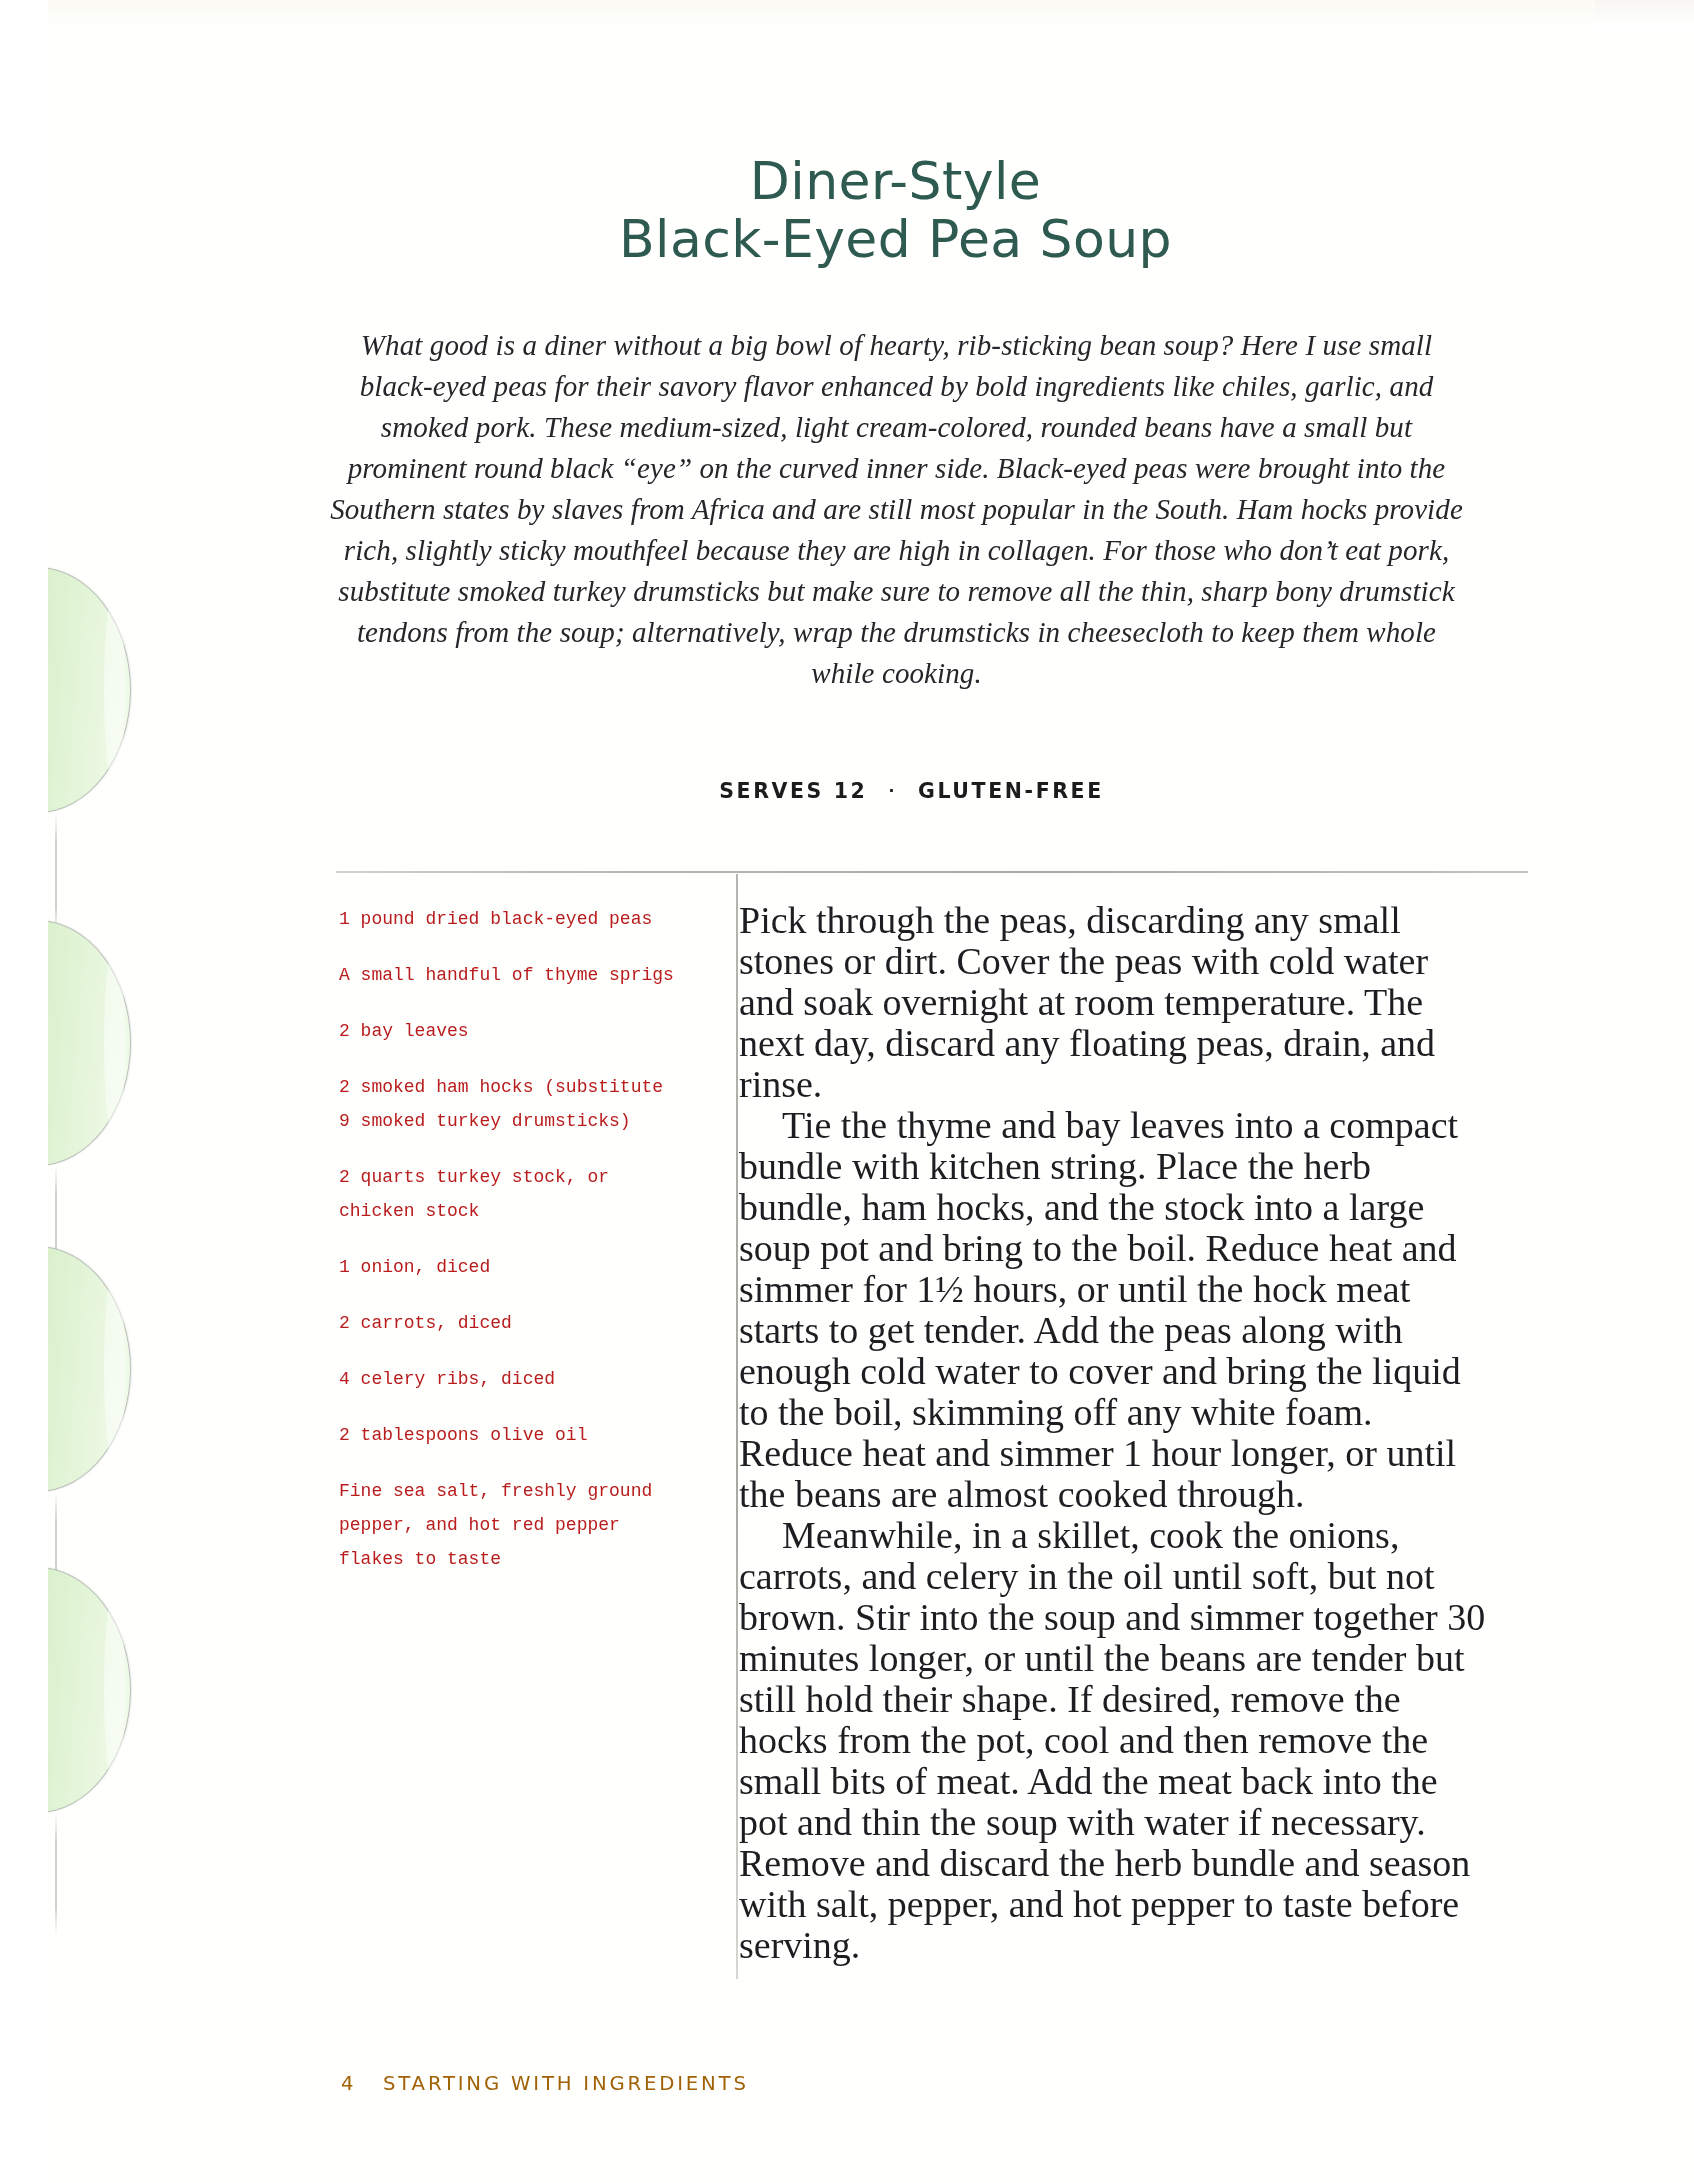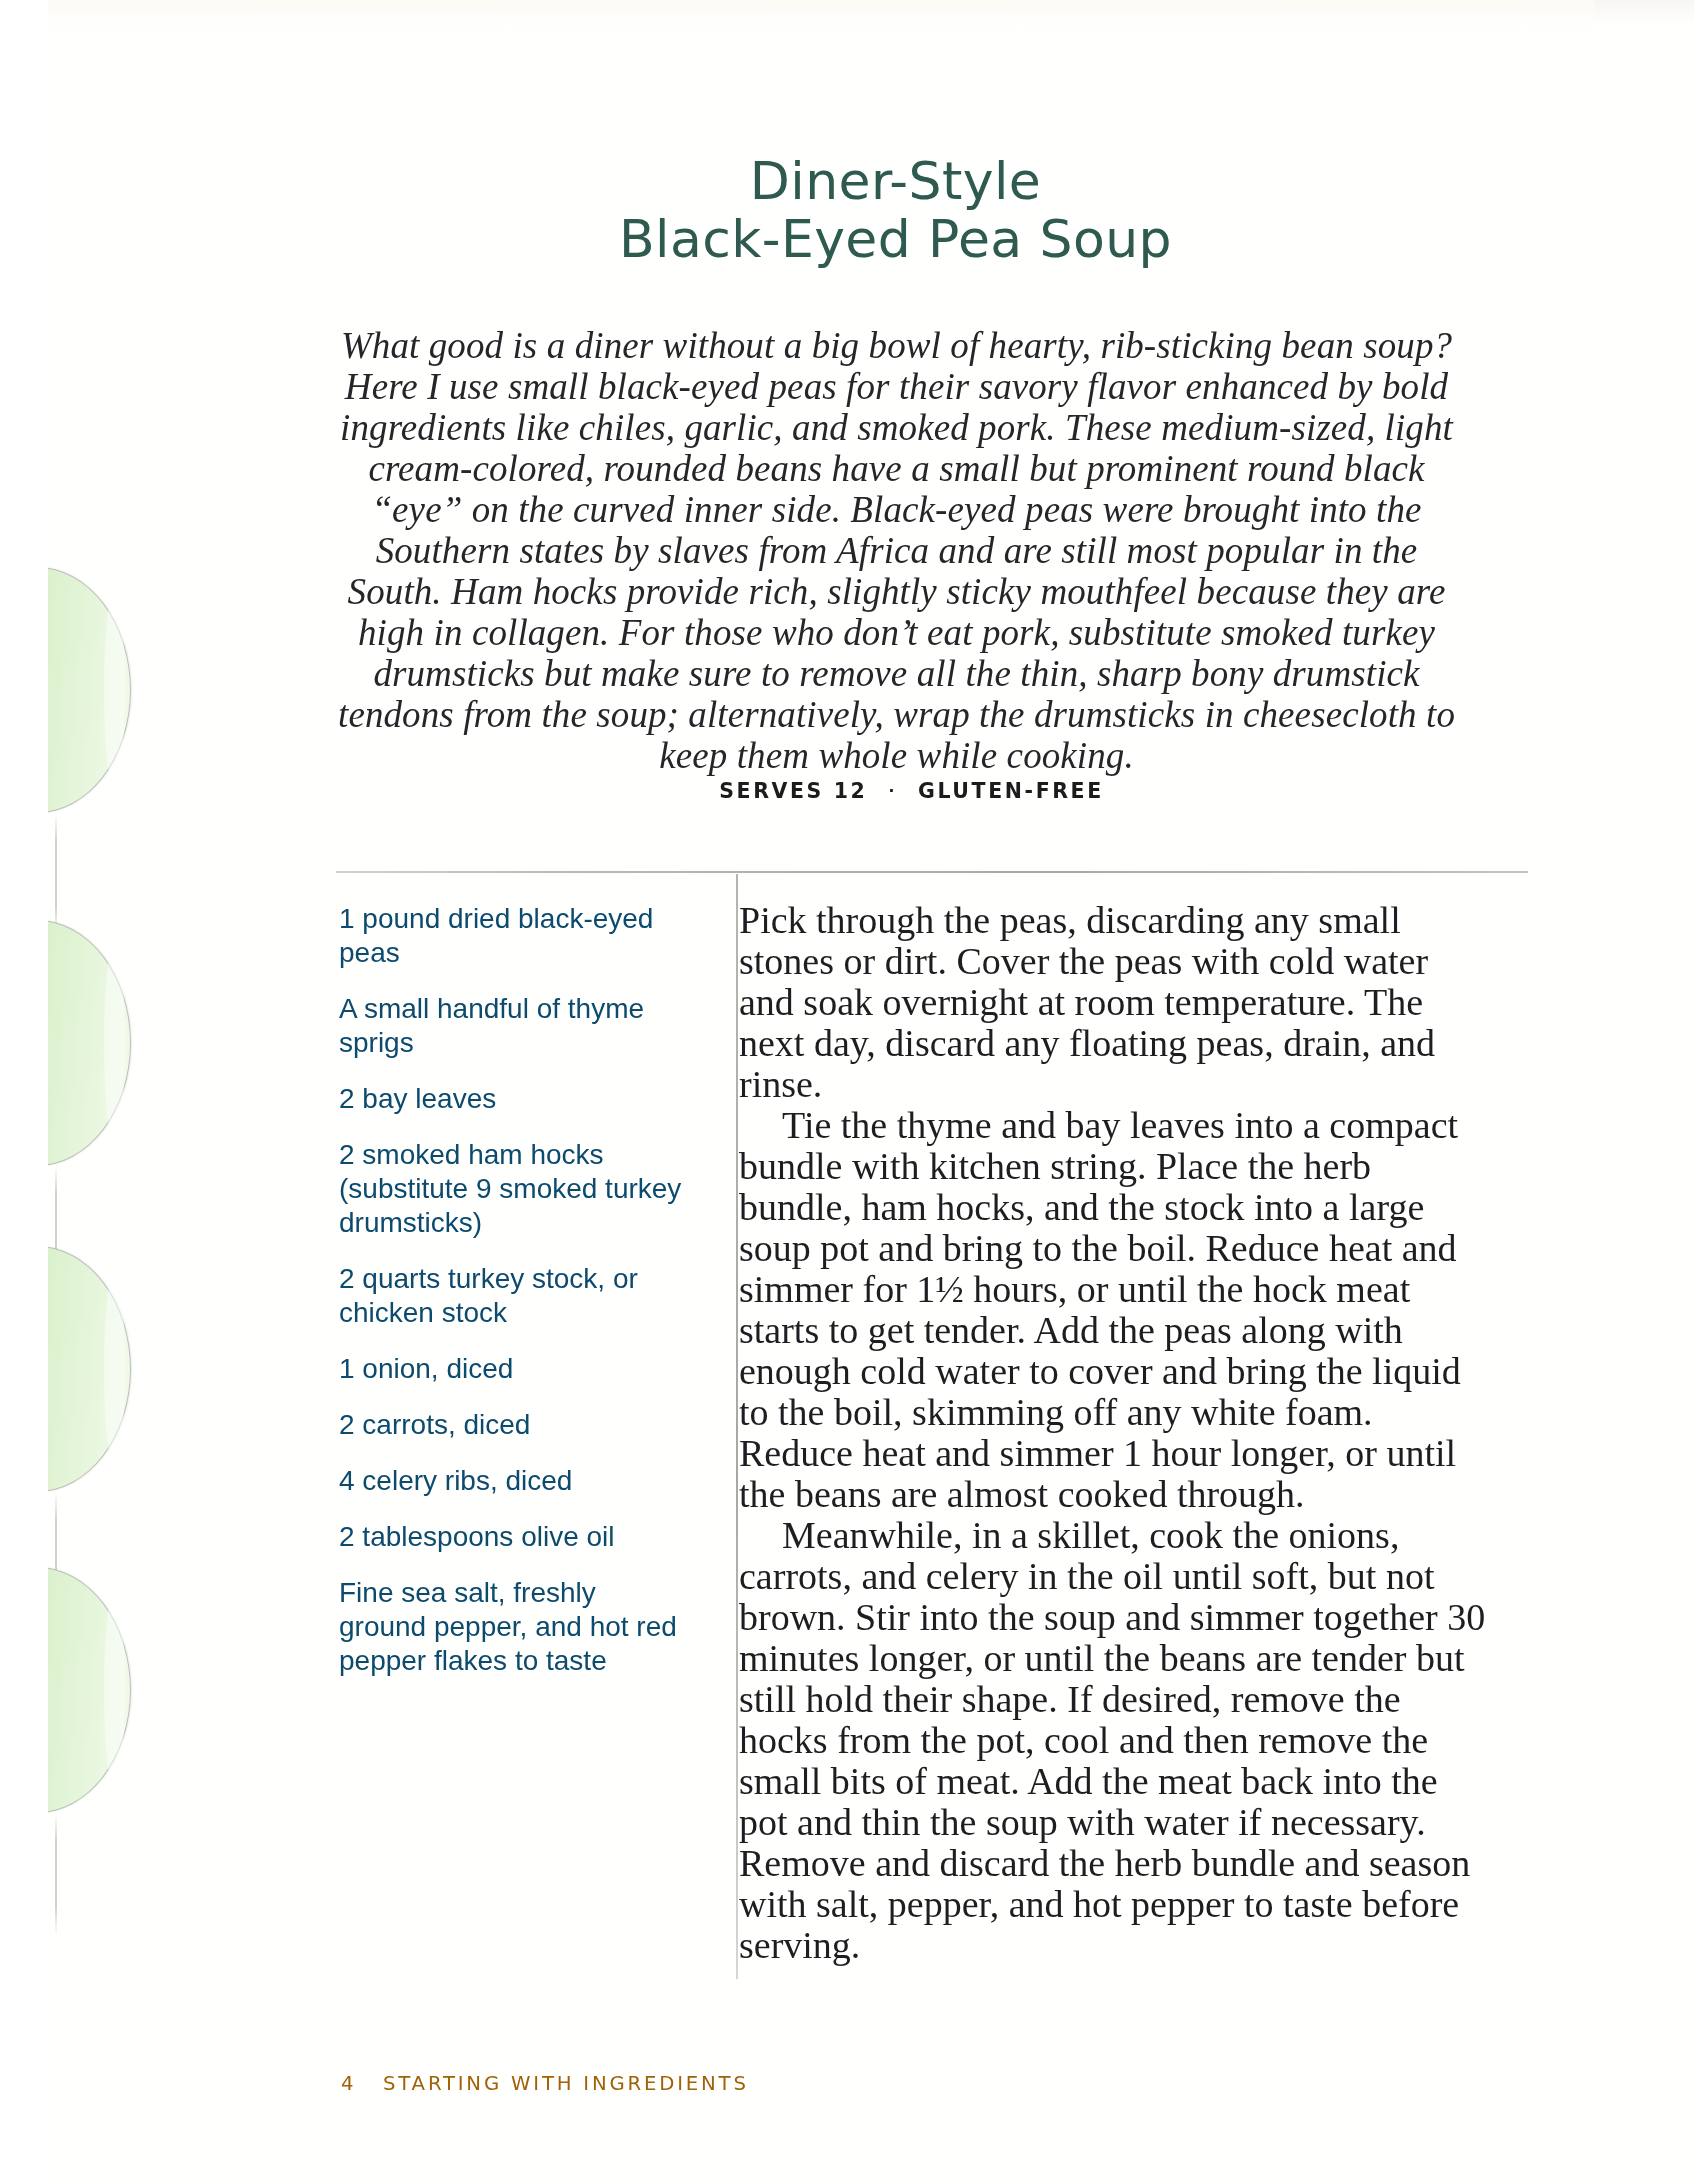--- a/index.html
+++ b/index.html
@@ -90,21 +90,21 @@
 
   
   .headnote {
     position: absolute;
     left: 279px;
     top: 325px;
     width: 1139px;
     text-align: center;
     font-family: "Liberation Serif", serif;
     font-style: italic;
-    font-size: 37px;
+    font-size: 29px;
     line-height: 41px;
     color: #25262a;
     letter-spacing: 0.1px;
   }
 
   
   .serves {
     position: absolute;
     left: 16px;
     top: 779px;
@@ -140,23 +140,23 @@
     height: 1105px;
     background: linear-gradient(180deg, #b6b6b1 0%, #a8a8a3 55%, #d6d6d2 100%);
   }
 
   
   .ingredients {
     position: absolute;
     left: 291px;
     top: 902px;
     width: 344px;
-    font-family: Liberation Sans, sans-serif;
-    color: #0c4a6e;
-    font-size: 28px;
+    font-family: Liberation Mono, monospace;
+    color: #b91c1c;
+    font-size: 18px;
     line-height: 34px;
   }
   .ingredient {
     margin-bottom: 22px;
   }
   .ingredient:last-child { margin-bottom: 0; }
 
   
   .method {
     position: absolute;

